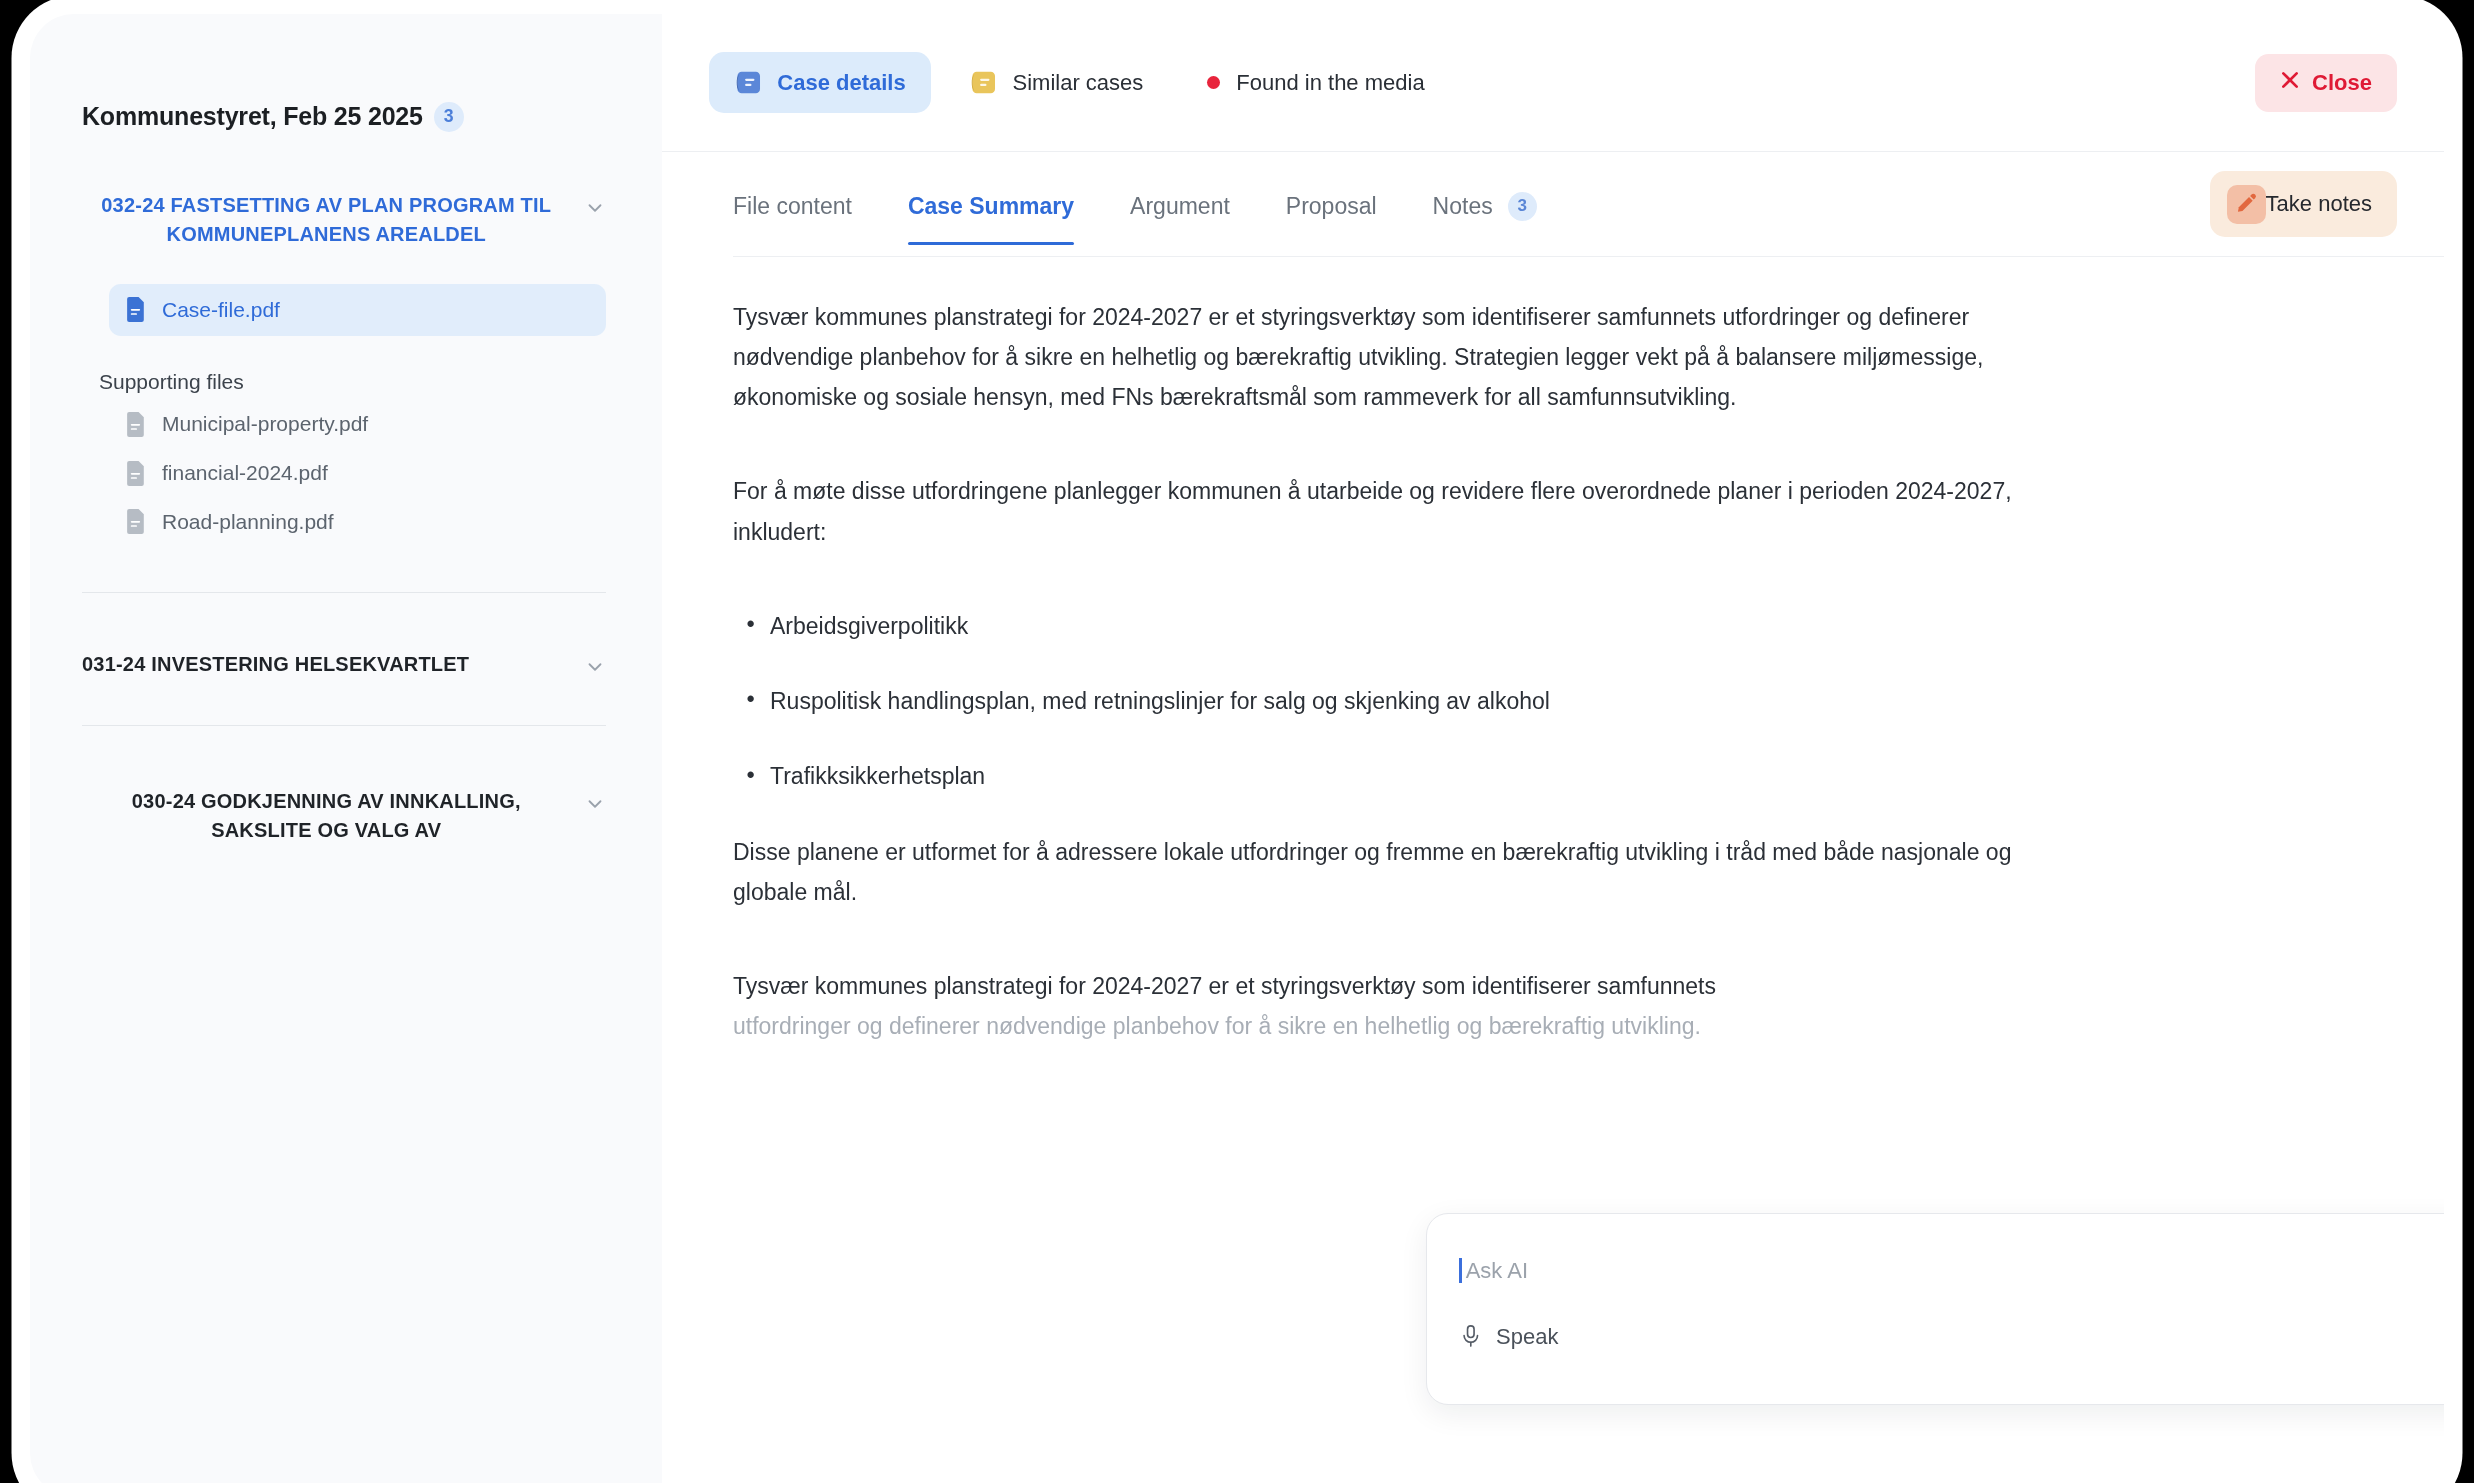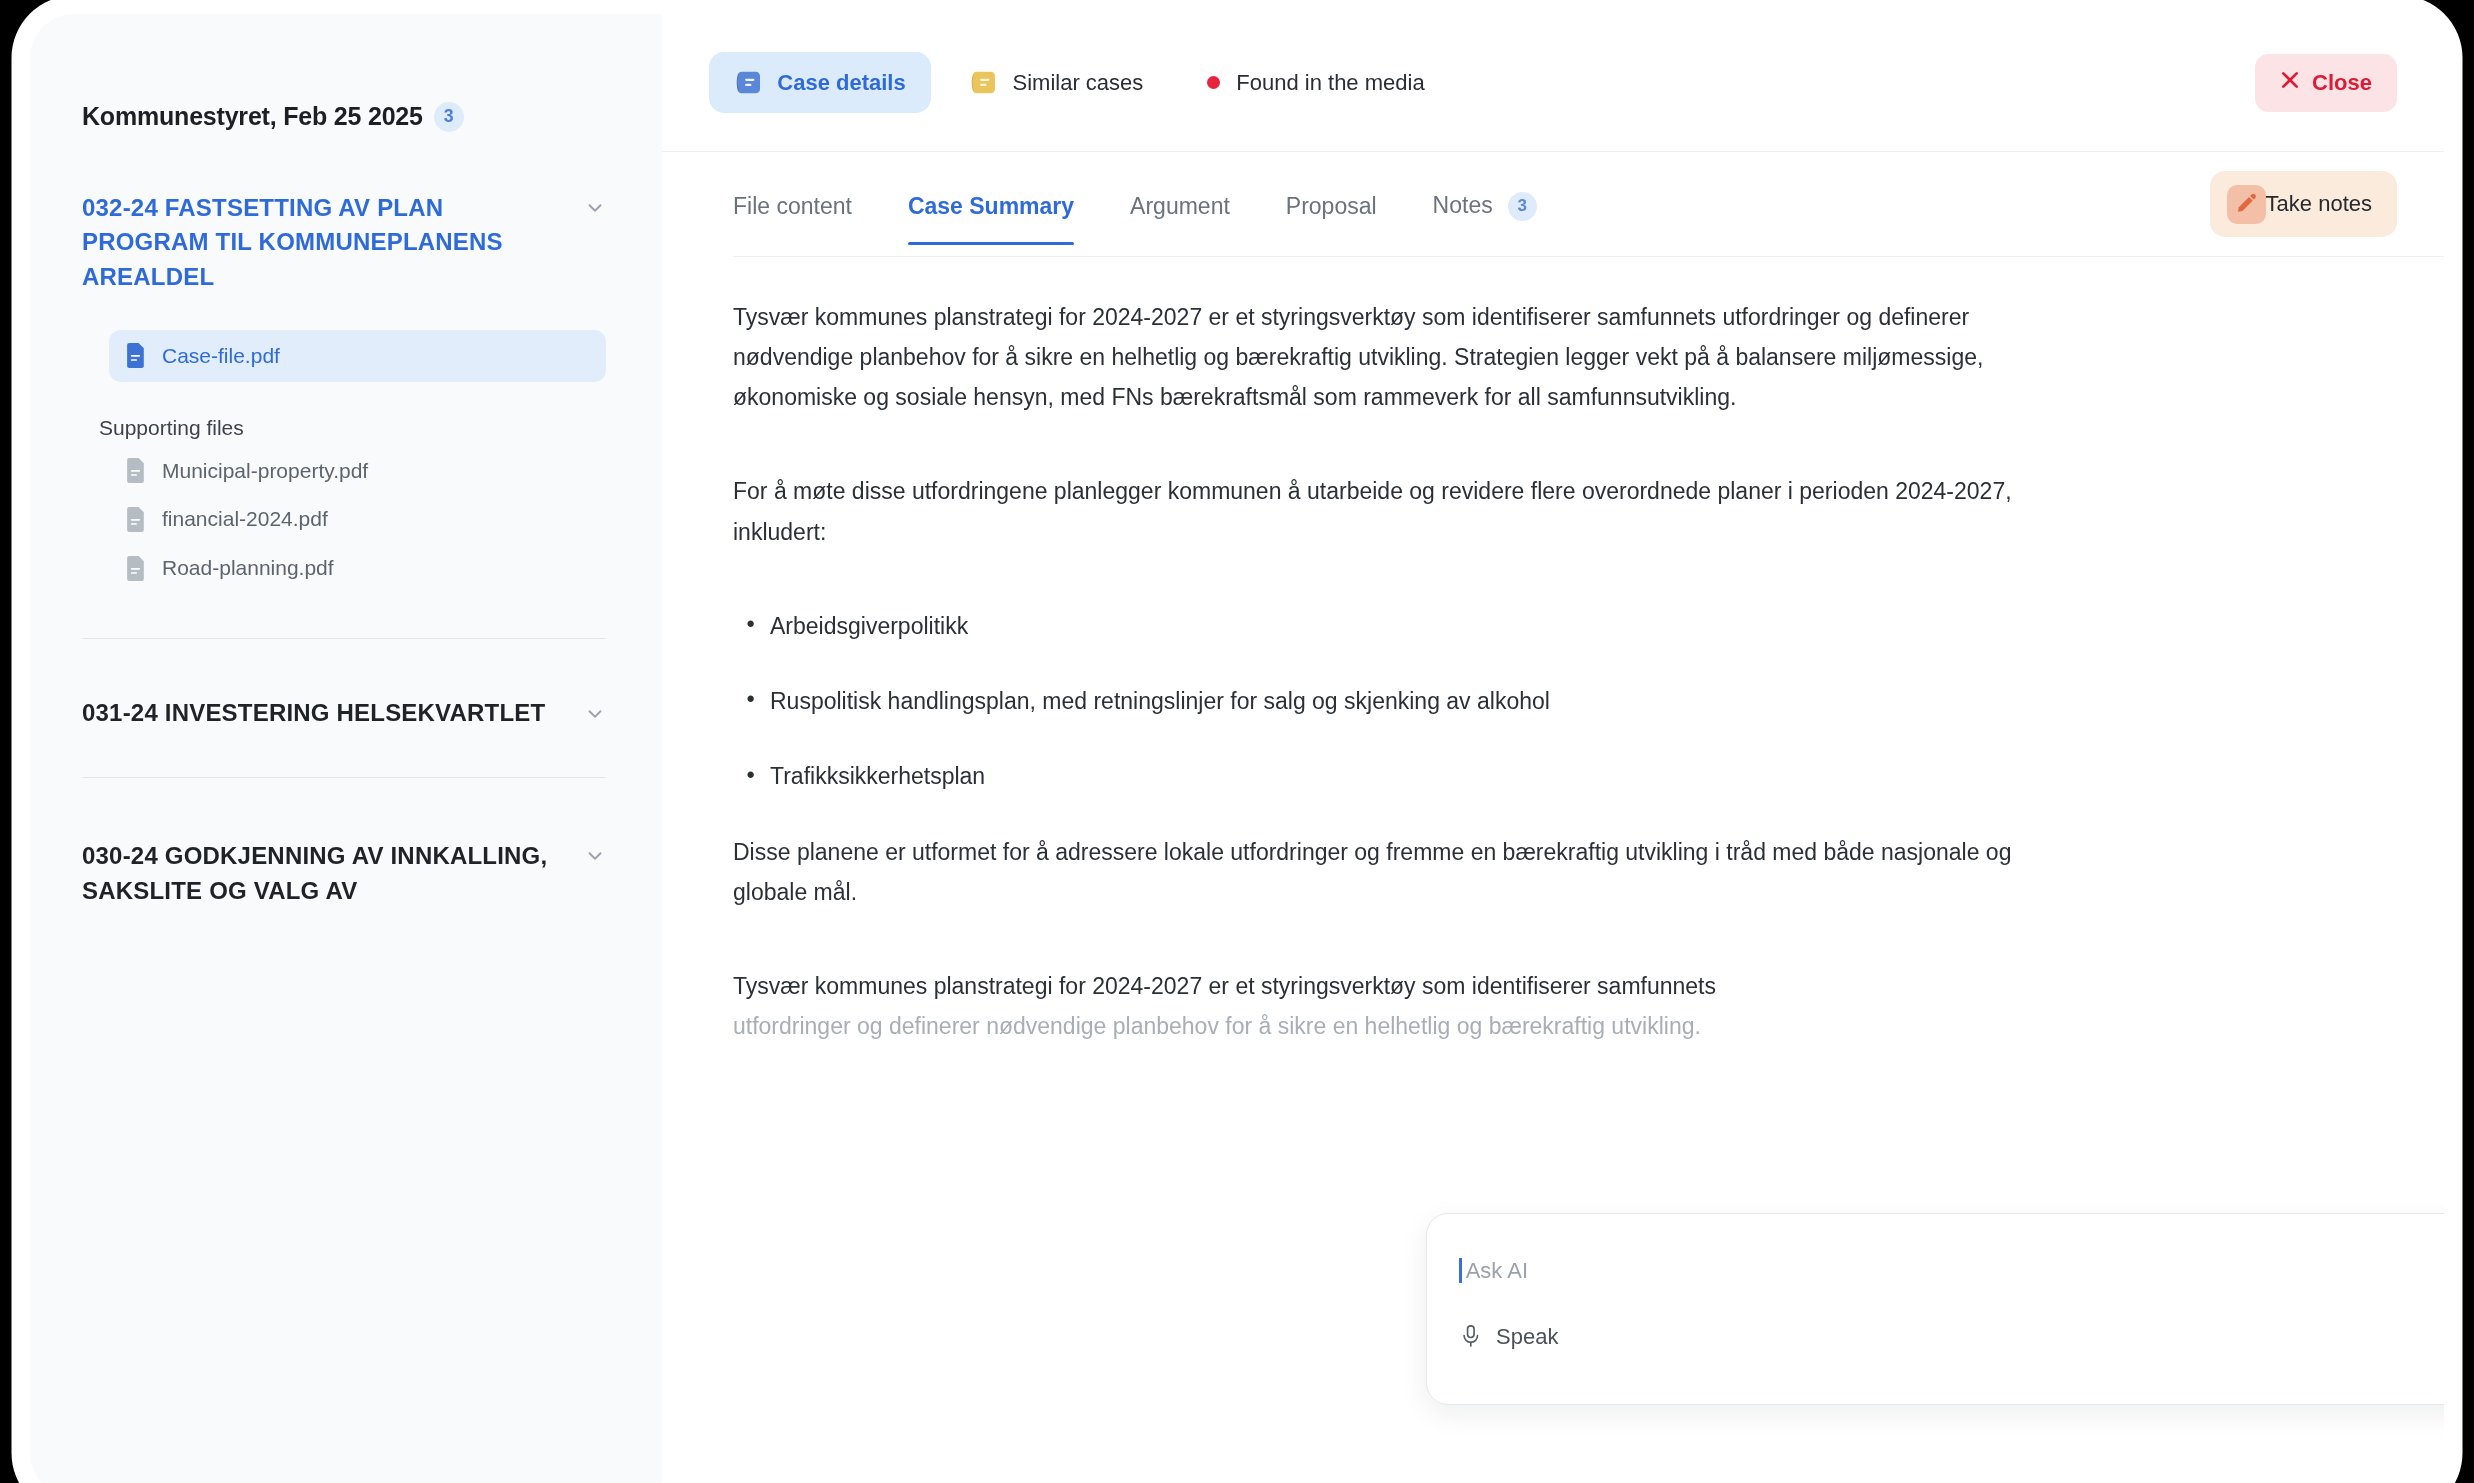--- a/index.html
+++ b/index.html
@@ -47,22 +47,22 @@
     font-size: 17.7px; font-weight: 600;
     display: flex; align-items: center; justify-content: center;
   }
 
   .case-group { margin-top: 59px; }
   .case-header {
     display: flex; align-items: flex-start; justify-content: space-between;
     gap: 13.5px; cursor: pointer;
   }
   .case-header .case-name {
-    font-size: 24px; font-weight: 700; letter-spacing: 0.2px;
-    line-height: 1.45; text-transform: uppercase;
+    font-size: 20px; font-weight: 700; letter-spacing: 0.2px;
+    line-height: 1.45; text-transform: uppercase; text-align: center;
   }
   .case-header.active .case-name { color: #2F6BD8; }
   .case-header.idle .case-name { color: #1F2328; font-weight: 600; }
   .chev {
     flex: 0 0 auto; width: 22px; height: 22px; margin-top: 6.7px;
     color: #9AA2AC;
   }
   .chev svg { width: 100%; height: 100%; display: block; }
 
   .file-row {
@@ -134,21 +134,21 @@
     padding: 0 47px 0 71px; position: relative;
   }
   #subtabs::after {
     content: ""; position: absolute; left: 71px; right: 0; bottom: 0;
     height: 0.8px; background: #EDEFF2;
   }
   .stab {
     font-size: 23px; color: #6A727C; cursor: pointer;
     padding: 29px 0 25px 0; margin-right: 56px;
     position: relative; white-space: nowrap;
-    display: flex; gap: 15px;
+    display: flex; align-items: center; gap: 15px;
   }
   .stab.active { color: #2F6BD8; font-weight: 600; }
   .stab.active::after {
     content: ""; position: absolute; left: 0; right: 0; bottom: -0.8px;
     height: 3.4px; background: #2F6BD8; border-radius: 1.7px;
   }
   .notes-badge {
     width: 29px; height: 29px; border-radius: 50%;
     background: #DEEBFB; color: #5A86D6;
     font-size: 17px; font-weight: 600;

